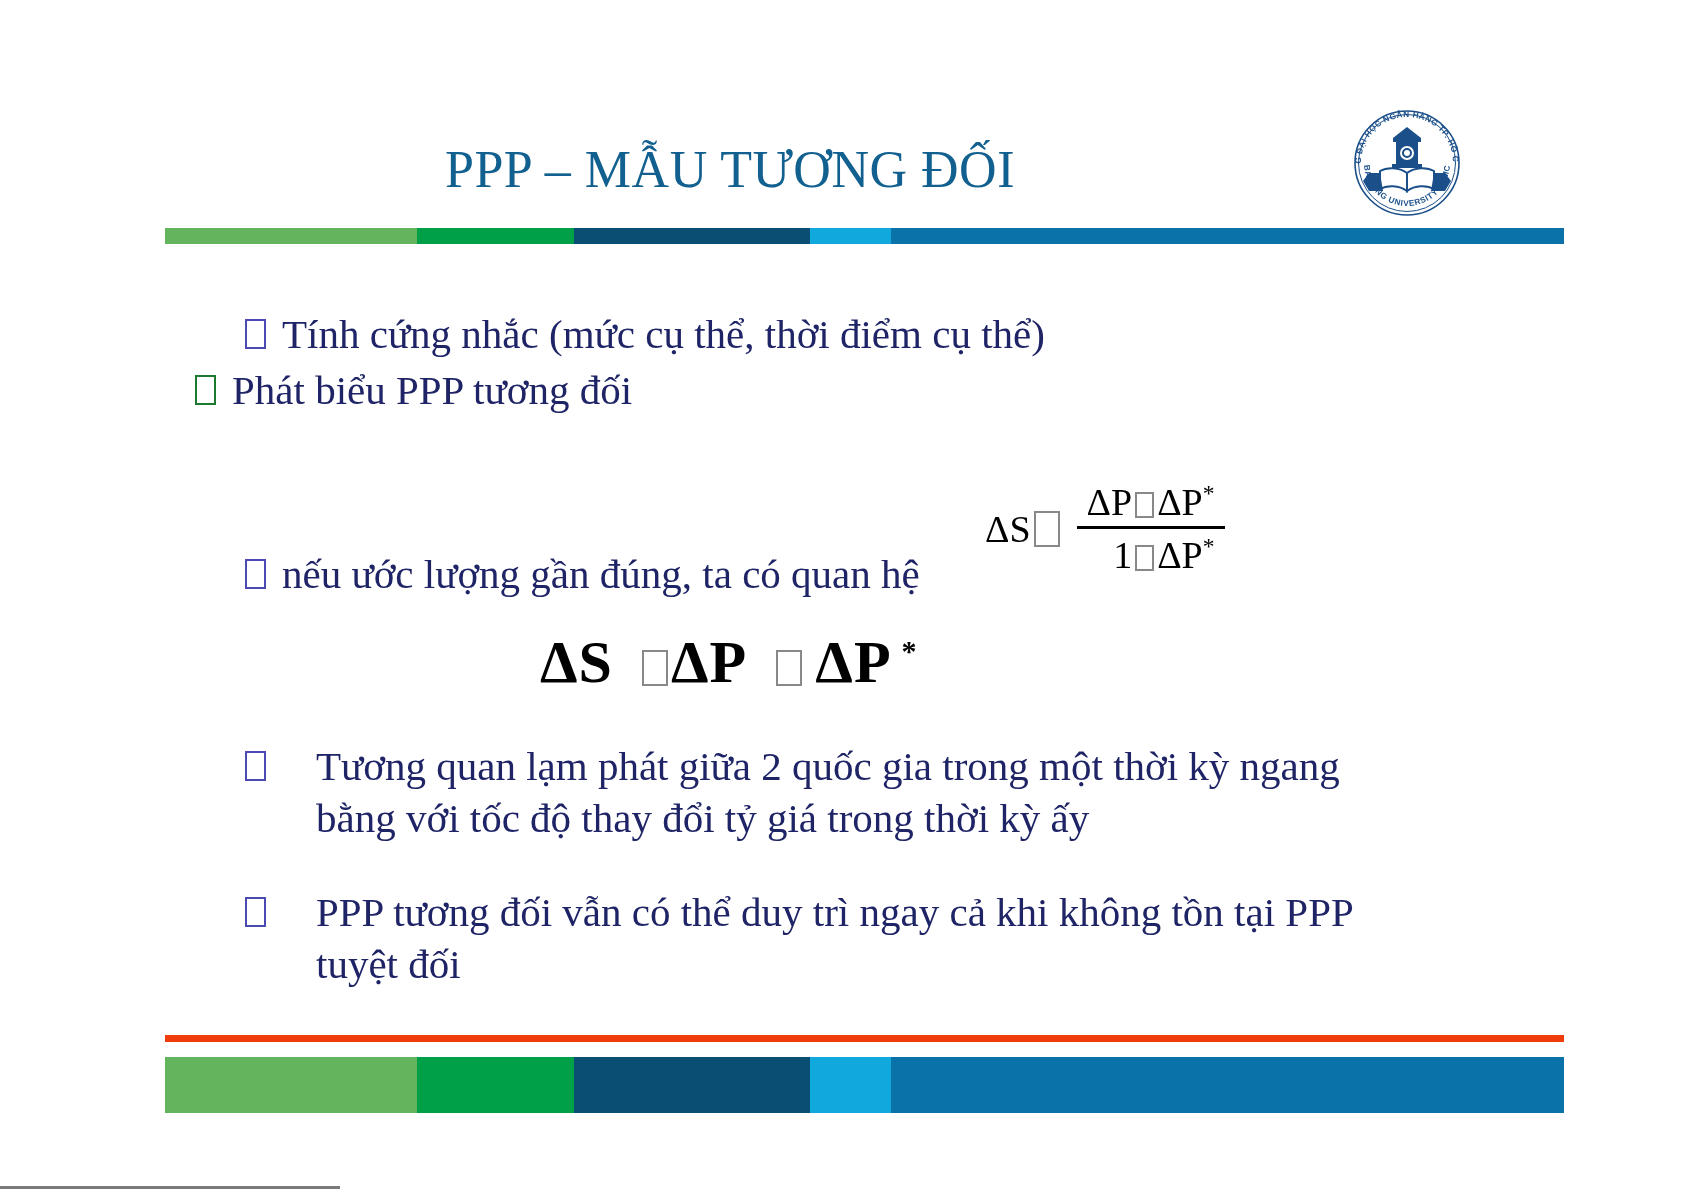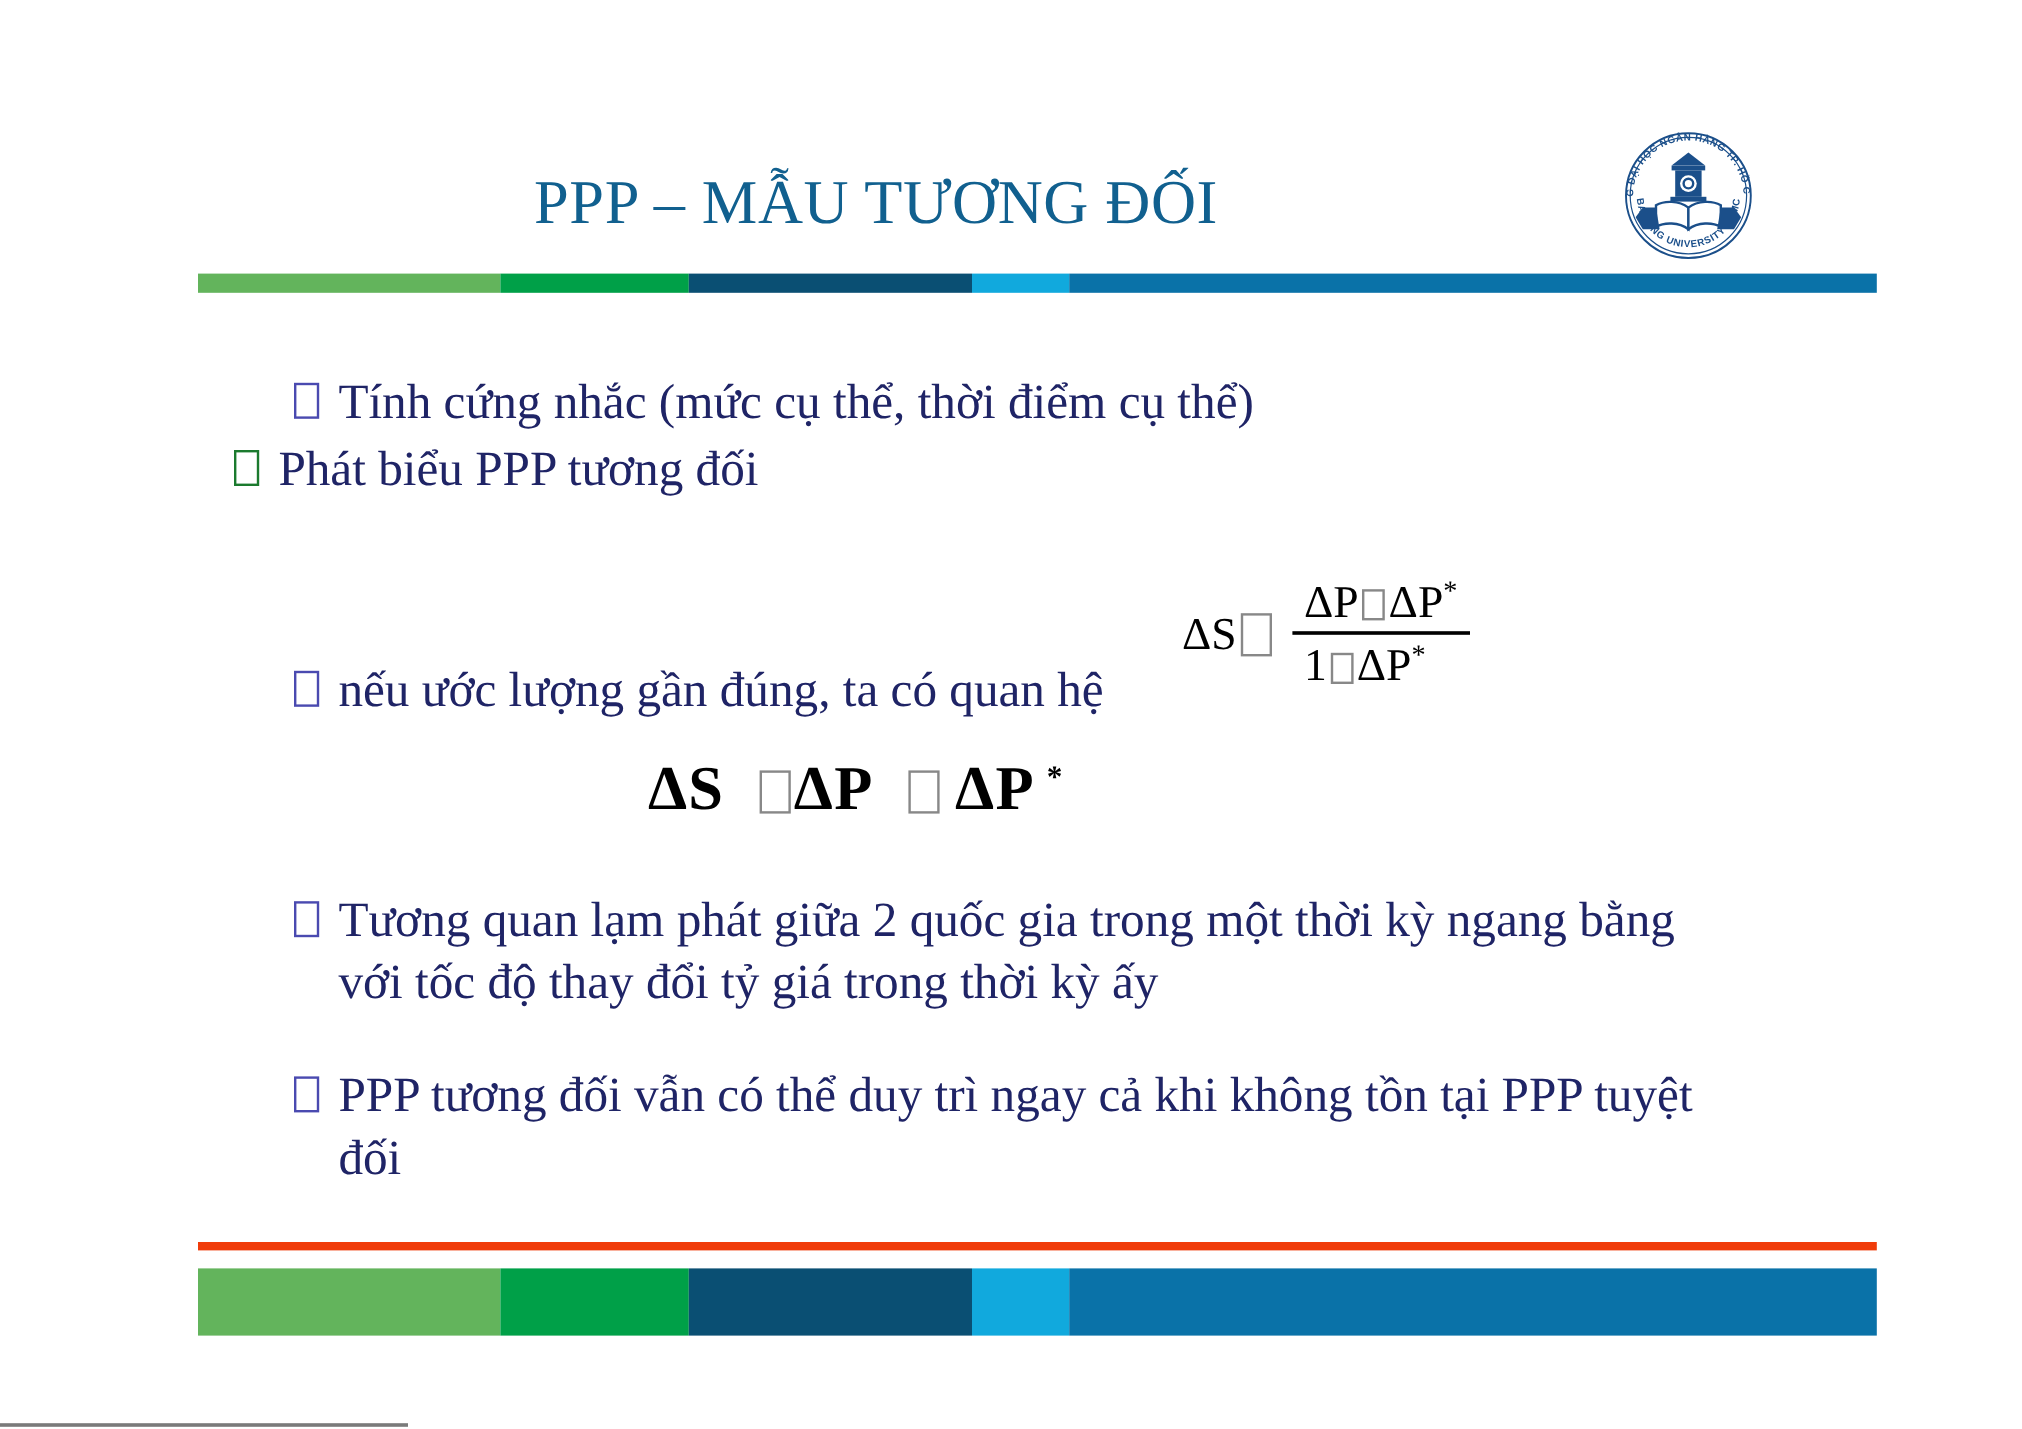--- a/index.html
+++ b/index.html
@@ -100,21 +100,21 @@
 
   .line {
     position: absolute;
     display: flex;
     align-items: flex-start;
     font-size: 41px;
     line-height: 1.28;
     color: #1f2466;
     white-space: nowrap;
   }
-  .line.wrap { white-space: normal; }
+  .line.wrap { white-space: normal; gap: 34px; }
 
   .bullet {
     display: inline-block;
     width: 21px;
     height: 30px;
     box-sizing: border-box;
     margin-right: 16px;
     margin-top: 11px;
     flex: 0 0 auto;
   }
@@ -139,21 +139,21 @@
     top: 480px;
     color: #000000;
     font-size: 38px;
     display: flex;
     align-items: center;
     font-family: "Liberation Serif", "DejaVu Serif", serif;
   }
   .frac {
     display: inline-flex;
     flex-direction: column;
-    align-items: flex-start;
+    align-items: flex-end;
     margin-left: 14px;
   }
   .frac .num {
     padding: 0 10px 2px 10px;
     border-bottom: 3px solid #000;
     white-space: nowrap;
   }
   .frac .den {
     padding: 4px 10px 0 10px;
     white-space: nowrap;
@@ -173,21 +173,21 @@
     width: 26px;
     height: 36px;
     vertical-align: -4px;
   }
 
   .formula-main {
     position: absolute;
     left: 540px;
     top: 628px;
     color: #000000;
-    font-size: 52px;
+    font-size: 60px;
     font-weight: bold;
     letter-spacing: 1px;
     white-space: nowrap;
     font-family: "Liberation Serif", "DejaVu Serif", serif;
   }
   .formula-main .sp { display: inline-block; width: 26px; }
   .formula-main sup.star { font-size: 0.5em; }
 
   
   .bottom-artifact {

